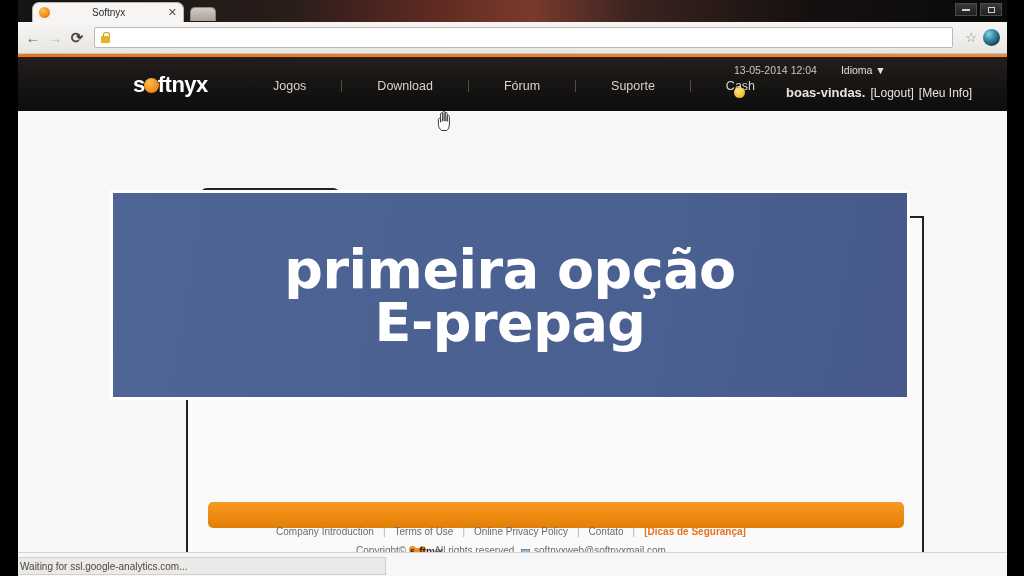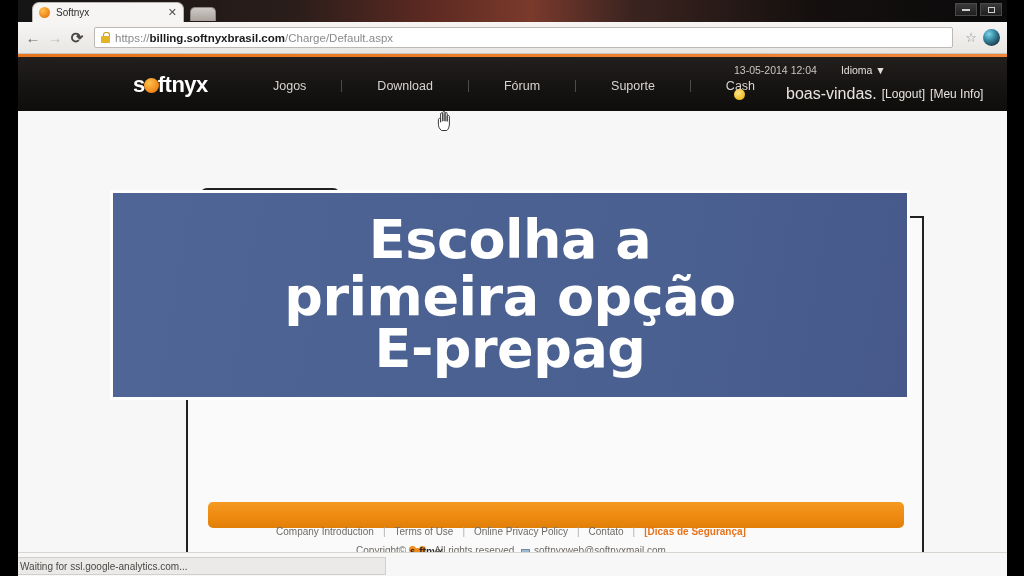--- a/index.html
+++ b/index.html
@@ -38,20 +38,21 @@
     display:flex; align-items:center; padding:0 6px;
   }
   .tab-favicon {
     width:11px; height:11px; border-radius:50%;
     background:radial-gradient(circle at 35% 32%, #ffc04a 0%, #f08a1c 60%, #d96f0c 100%);
     flex:0 0 auto; margin-right:6px;
   }
   .tab-title {
     font-size:10px; color:#2b2b2b; white-space:nowrap; overflow:hidden;
     flex:1 1 auto;
+    margin-left:36px;
   }
   .tab-close {
     font-size:11px; color:#55504c; line-height:1; padding-left:4px; cursor:pointer;
   }
   .newtab {
     position:absolute; left:176px; top:7px; width:26px; height:14px;
     background:linear-gradient(180deg,#cfcac5,#a9a29c);
     border-top-left-radius:5px; border-top-right-radius:5px;
     border:1px solid #8d8781; border-bottom:none;
   }
@@ -148,21 +149,21 @@
   .hdr-right { position:absolute; left:720px; top:7px; }
   .hdr-row1 { display:flex; align-items:center; gap:24px; }
   .hdr-date { font-size:10.5px; color:#c9c5c1; }
   .hdr-lang { font-size:10.5px; color:#e2ded9; cursor:pointer; }
   .hdr-row2 { display:flex; align-items:center; gap:5px; margin-top:9px; }
   .smiley {
     width:11px; height:11px; border-radius:50%;
     background:radial-gradient(circle at 40% 35%, #ffe58a 0%, #f2c230 60%, #d6a512 100%);
     flex:0 0 auto;
   }
-  .hdr-welcome { font-size:16px; color:#e8e4e0; font-weight:normal;padding-left:36px; }
+  .hdr-welcome { font-size:13px; color:#e8e4e0; font-weight:bold;padding-left:36px; }
   .hdr-link { font-size:12px; color:#e8e4e0; font-weight:normal; cursor:pointer; }
 
   
   .content { position:relative; width:100%; height:441px; background:#f7f7f7; }
 
   .tabs-row {
     position:absolute; left:186px; top:77px; display:flex; align-items:flex-end; gap:4px;
   }
   .ptab {
     height:27px; padding:0 22px;
@@ -272,21 +273,20 @@
           </div>
       </div>
     </div>
 
     <div class="navbar">
       <div class="navbtn">←</div>
       <div class="navbtn fwd">→</div>
       <div class="navbtn reload">⟳</div>
       <div class="omnibox">
         <span class="lock"></span>
-        <span class="url"><span>https://</span><b>billing.softnyxbrasil.com</b><span>/Charge/Default.aspx</span></span>
       </div>
       <div class="star">☆</div>
       <div class="menubtn"></div>
     </div>
     <div class="orangerule"></div>
 
     <div class="viewport">
 
       <div class="site-header">
         <div class="logo"><span>s</span><span class="o"></span><span>ftnyx</span></div>
@@ -362,21 +362,20 @@
     </div>
 
     <div class="statusbar">
       <div class="status-pill">
         <span class="status-text">Waiting for ssl.google-analytics.com...</span>
       </div>
     </div>
   </div>
 
   <div class="overlay">
-    <div class="ov-line ov-l1">Escolha a</div>
     <div class="ov-line ov-l2">primeira opção</div>
     <div class="ov-line ov-l3">E-prepag</div>
   </div>
 
   <svg class="cursor" viewBox="0 0 18 22">
     <path d="M5.5,20.5 C3.2,18.6 2.4,16.4 2.4,14.2 L2.4,9.6 C2.4,8.9 2.9,8.4 3.5,8.4 C4.1,8.4 4.6,8.9 4.6,9.6 L4.6,12.2 L4.6,4.0 C4.6,3.3 5.1,2.8 5.7,2.8 C6.3,2.8 6.8,3.3 6.8,4.0 L6.8,11.2 L6.8,2.6 C6.8,1.9 7.3,1.4 7.9,1.4 C8.5,1.4 9.0,1.9 9.0,2.6 L9.0,11.2 L9.0,3.6 C9.0,2.9 9.5,2.4 10.1,2.4 C10.7,2.4 11.2,2.9 11.2,3.6 L11.2,11.4 L11.2,6.6 C11.2,5.9 11.7,5.4 12.3,5.4 C12.9,5.4 13.4,5.9 13.4,6.6 L13.4,14.0 C13.4,17.2 12.2,19.2 10.8,20.5 Z" fill="#ffffff" stroke="#3a3a3a" stroke-width="1"></path>
   </svg>
 
   <div class="letterbox-left"></div>
   <div class="letterbox-right"></div>

